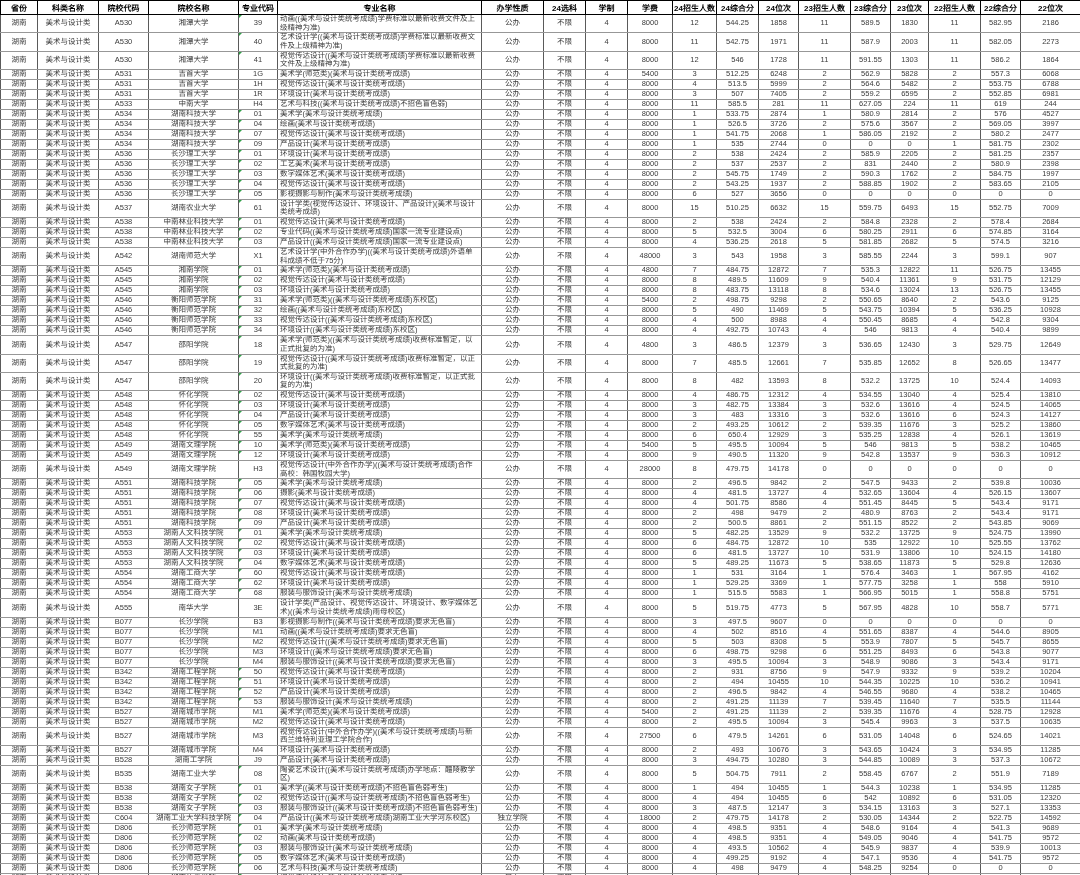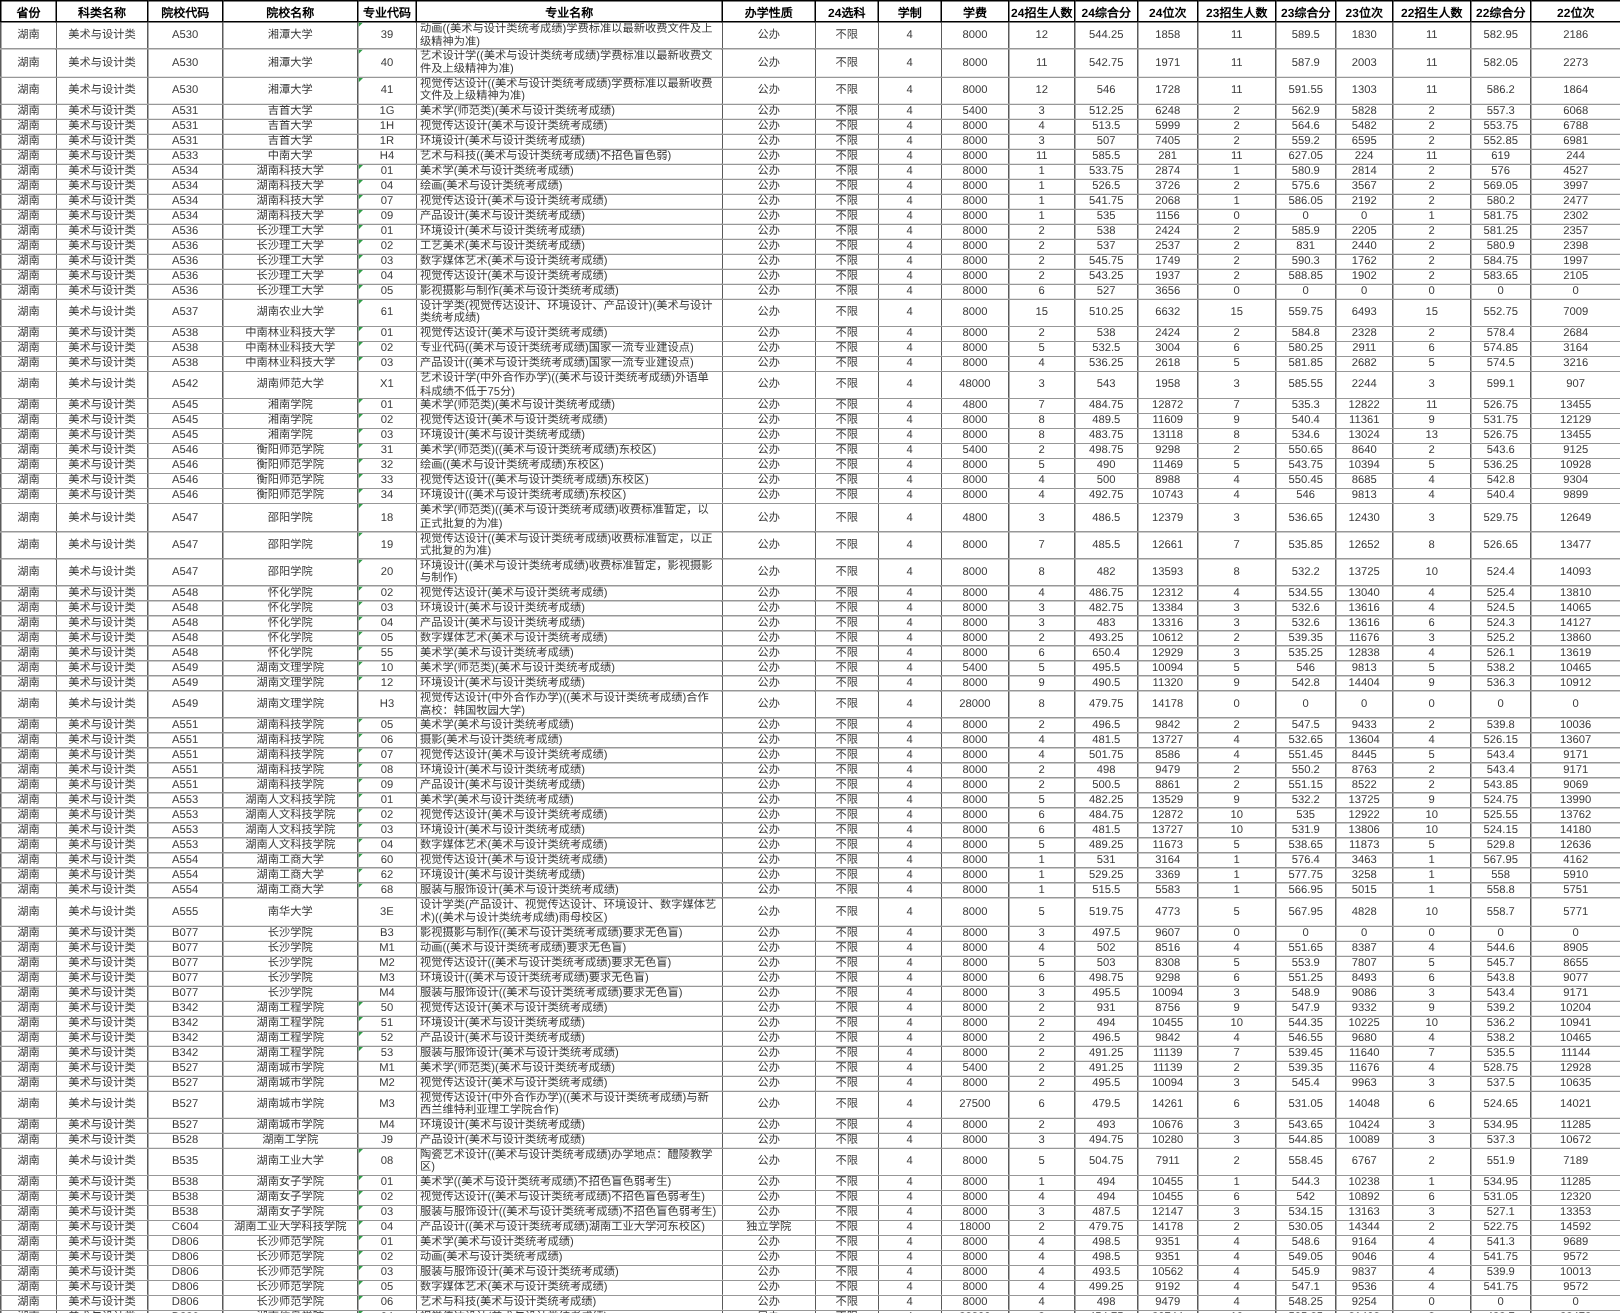--- a/index.html
+++ b/index.html
@@ -318,21 +318,21 @@
           <td>A534</td>
           <td>湖南科技大学</td>
           <td><span class="gt" style="border-top-color: rgb(46, 158, 70);"></span>09</td>
           <td class="left">产品设计(美术与设计类统考成绩)</td>
           <td>公办</td>
           <td>不限</td>
           <td>4</td>
           <td>8000</td>
           <td>1</td>
           <td>535</td>
-          <td>1156</td>
+          <td>2744</td>
           <td>0</td>
           <td>0</td>
           <td>0</td>
           <td>1</td>
           <td>581.75</td>
           <td>2302</td>
         </tr>
         <tr>
           <td>湖南</td>
           <td>美术与设计类</td>
@@ -731,21 +731,21 @@
           <td>8</td>
           <td>526.65</td>
           <td>13477</td>
         </tr>
         <tr>
           <td>湖南</td>
           <td>美术与设计类</td>
           <td>A547</td>
           <td>邵阳学院</td>
           <td><span class="gt" style="border-top-color: rgb(46, 158, 70);"></span>20</td>
-          <td class="left">环境设计((美术与设计类统考成绩)收费标准暂定，影视摄影与制作)</td>
+          <td class="left">环境设计((美术与设计类统考成绩)收费标准暂定，以正式批复的为准)</td>
           <td>公办</td>
           <td>不限</td>
           <td>4</td>
           <td>8000</td>
           <td>8</td>
           <td>482</td>
           <td>13593</td>
           <td>8</td>
           <td>532.2</td>
           <td>13725</td>
@@ -888,21 +888,21 @@
           <td class="left">环境设计(美术与设计类统考成绩)</td>
           <td>公办</td>
           <td>不限</td>
           <td>4</td>
           <td>8000</td>
           <td>9</td>
           <td>490.5</td>
           <td>11320</td>
           <td>9</td>
           <td>542.8</td>
-          <td>14404</td>
+          <td>13537</td>
           <td>9</td>
           <td>536.3</td>
           <td>10912</td>
         </tr>
         <tr>
           <td>湖南</td>
           <td>美术与设计类</td>
           <td>A549</td>
           <td>湖南文理学院</td>
           <td>H3</td>
@@ -992,21 +992,21 @@
           <td><span class="gt" style="border-top-color: rgb(46, 158, 70);"></span>08</td>
           <td class="left">环境设计(美术与设计类统考成绩)</td>
           <td>公办</td>
           <td>不限</td>
           <td>4</td>
           <td>8000</td>
           <td>2</td>
           <td>498</td>
           <td>9479</td>
           <td>2</td>
-          <td>550.2</td>
+          <td>480.9</td>
           <td>8763</td>
           <td>2</td>
           <td>543.4</td>
           <td>9171</td>
         </tr>
         <tr>
           <td>湖南</td>
           <td>美术与设计类</td>
           <td>A551</td>
           <td>湖南科技学院</td>

